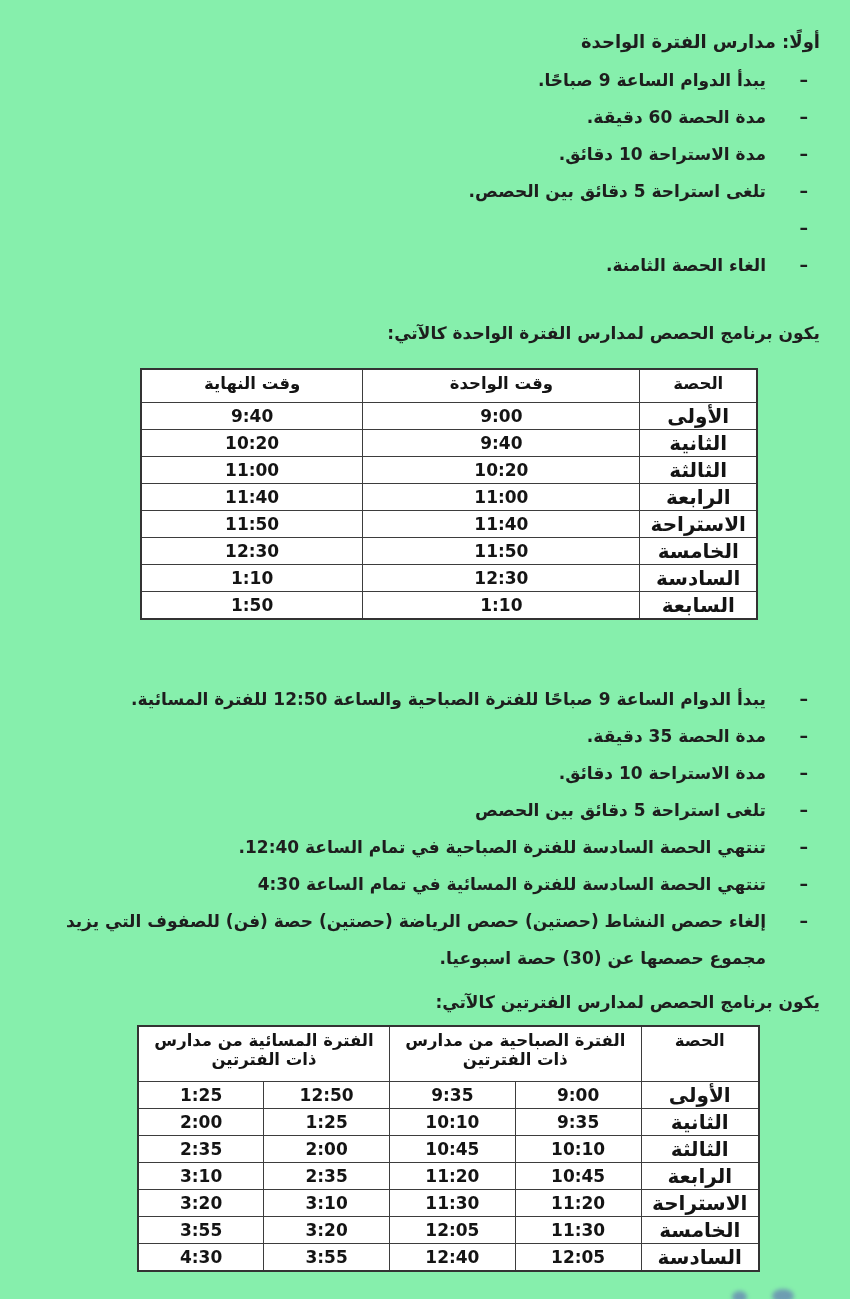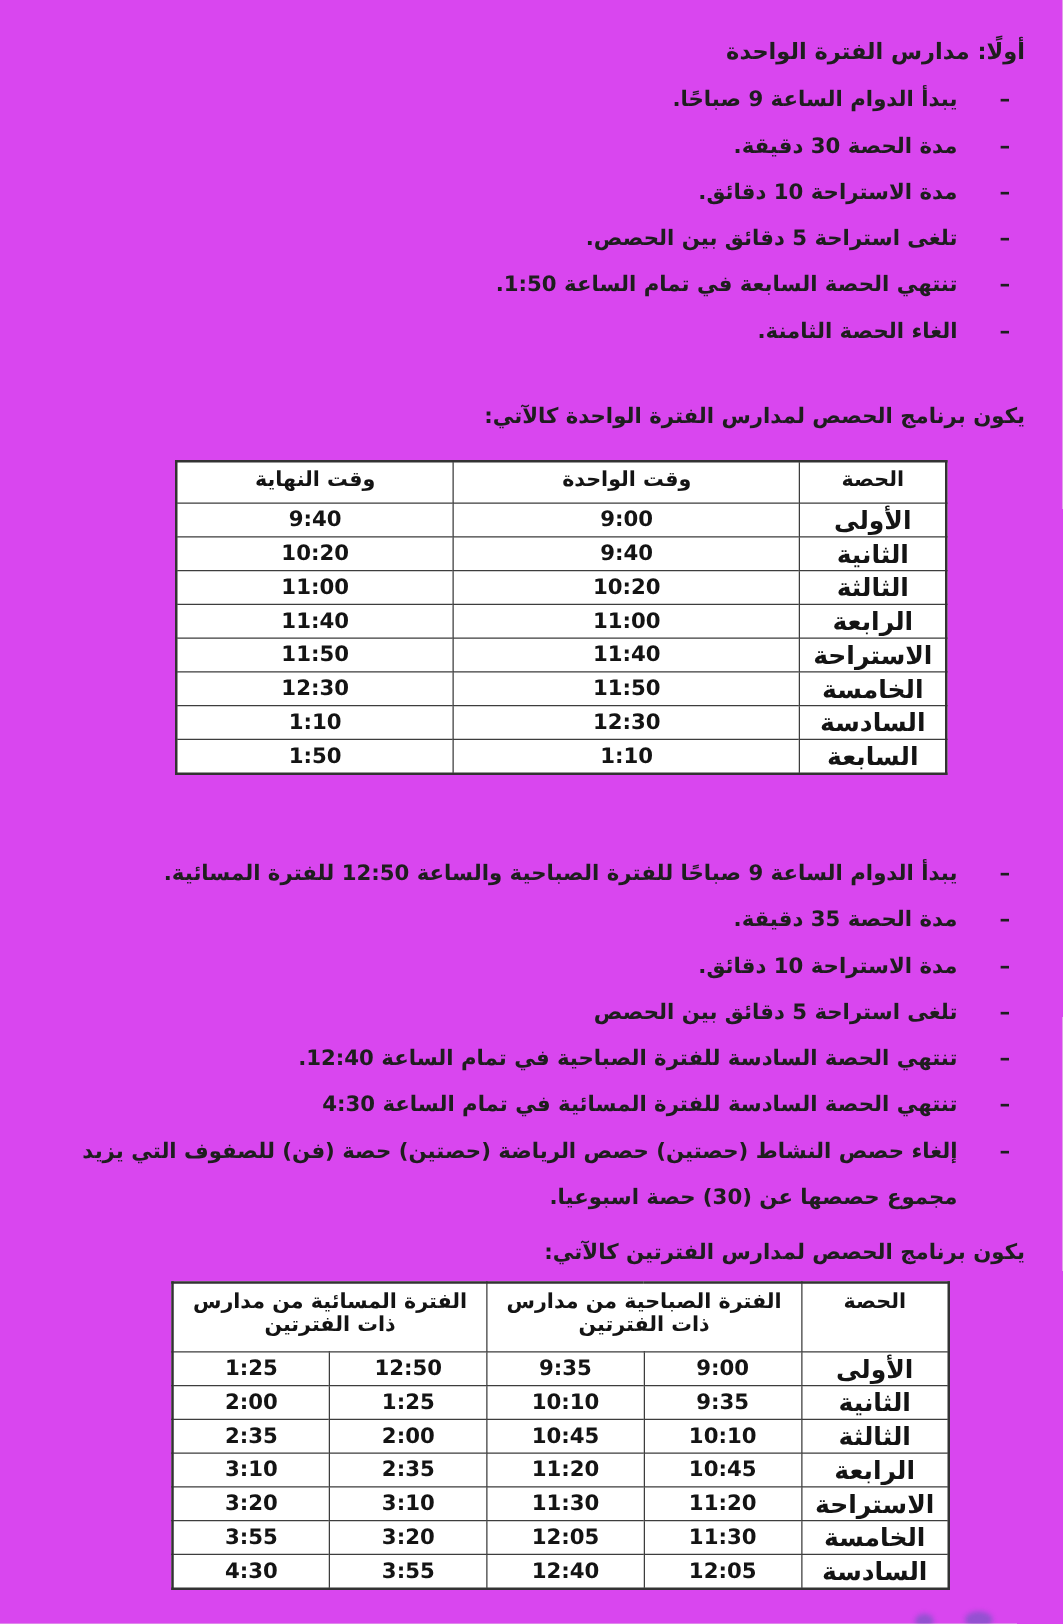--- a/index.html
+++ b/index.html
@@ -1,20 +1,20 @@
 <!DOCTYPE html>
 <html lang="ar" dir="rtl"><head>
 <meta charset="utf-8">
 <style>
   html,body{margin:0;padding:0;background:#e8e8e8;}
   .page{
     position:relative;
     width:850px;height:1299px;
     margin:0 auto;
-    background:#d946ef;
+    background:#86efac;
     font-family:"DejaVu Sans",sans-serif;
     font-weight:700;
     color:#1e1e1e;
     direction:rtl;
     overflow:hidden;
   }
   .heading{
     position:absolute;
     right:30px;
     font-size:18px;
@@ -102,33 +102,32 @@
 
   <div id="heading-one" class="heading">أولًا: مدارس الفترة الواحدة</div>
 
   <div id="bullets-one" class="bullets">
       <div class="bullet">
         <span class="dash">–</span>
         <span class="btxt">يبدأ الدوام الساعة 9 صباحًا.</span>
       </div>
       <div class="bullet">
         <span class="dash">–</span>
-        <span class="btxt">مدة الحصة 30 دقيقة.</span>
+        <span class="btxt">مدة الحصة 60 دقيقة.</span>
       </div>
       <div class="bullet">
         <span class="dash">–</span>
         <span class="btxt">مدة الاستراحة 10 دقائق.</span>
       </div>
       <div class="bullet">
         <span class="dash">–</span>
         <span class="btxt">تلغى استراحة 5 دقائق بين الحصص.</span>
       </div>
       <div class="bullet">
         <span class="dash">–</span>
-        <span class="btxt">تنتهي الحصة السابعة في تمام الساعة 1:50.</span>
       </div>
       <div class="bullet">
         <span class="dash">–</span>
         <span class="btxt">الغاء الحصة الثامنة.</span>
       </div>
     </div>
 
   <p id="intro-one" class="intro">يكون برنامج الحصص لمدارس الفترة الواحدة كالآتي:</p>
 
   <table id="table-one" class="sched">

